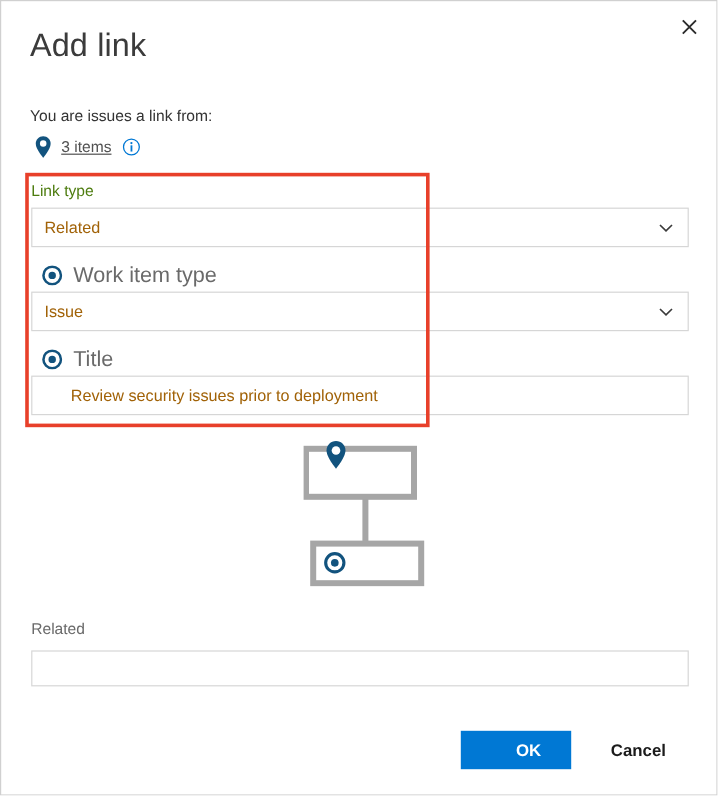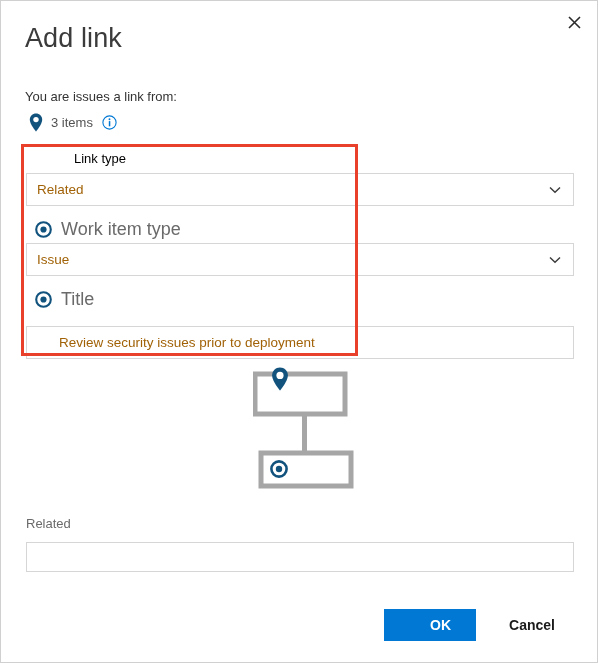--- a/index.html
+++ b/index.html
@@ -73,20 +73,21 @@
     width: 22px;
     display: flex;
     justify-content: center;
     align-items: center;
   }
   .items-count {
     font-size: 13px;
     color: #525252;
     margin-left: 4px;
     white-space: nowrap;
+    text-decoration: underline;
   }
   .info-icon {
     margin-left: 9px;
     display: flex;
     align-items: center;
     cursor: pointer;
   }
 
   
   .highlight-box {
@@ -98,23 +99,22 @@
     border: 3px solid #e8402a;
     box-sizing: border-box;
     pointer-events: none;
     z-index: 5;
   }
 
   
   .field-label {
     position: absolute;
     font-size: 13px;
-    color: #000000;
-    white-space: nowrap;
-    margin-left: 48px;
+    color: #4d7c0f;
+    white-space: nowrap;
   }
 
   .text-field {
     position: absolute;
     left: 25px;
     width: 548px;
     height: 33px;
     box-sizing: border-box;
     border: 1px solid #d6d6d6;
     background: #ffffff;
@@ -297,21 +297,21 @@
 
   <div class="radio-row" style="left:33px; top:288px;">
     <span class="radio-icon">
       <svg width="17" height="17" viewBox="0 0 17 17">
         <circle cx="8.5" cy="8.5" r="7.3" fill="none" stroke="#12537e" stroke-width="2.1"></circle>
         <circle cx="8.5" cy="8.5" r="3.1" fill="#12537e"></circle>
       </svg>
     </span>
     <span class="radio-label">Title</span>
   </div>
-  <div class="text-field" style="top:325px;padding-left:32px;">
+  <div class="text-field" style="top:312px;padding-left:32px;">
     <span class="value">Review security issues prior to deployment</span>
   </div>
 
   <div class="diagram">
     <svg width="104" height="122" viewBox="0 0 104 122">
 
       <rect x="49" y="40" width="5" height="54" fill="#a6a6a6"></rect>
 
       <rect x="2" y="7" width="90" height="40" fill="#ffffff" stroke="#a6a6a6" stroke-width="5"></rect>
 

